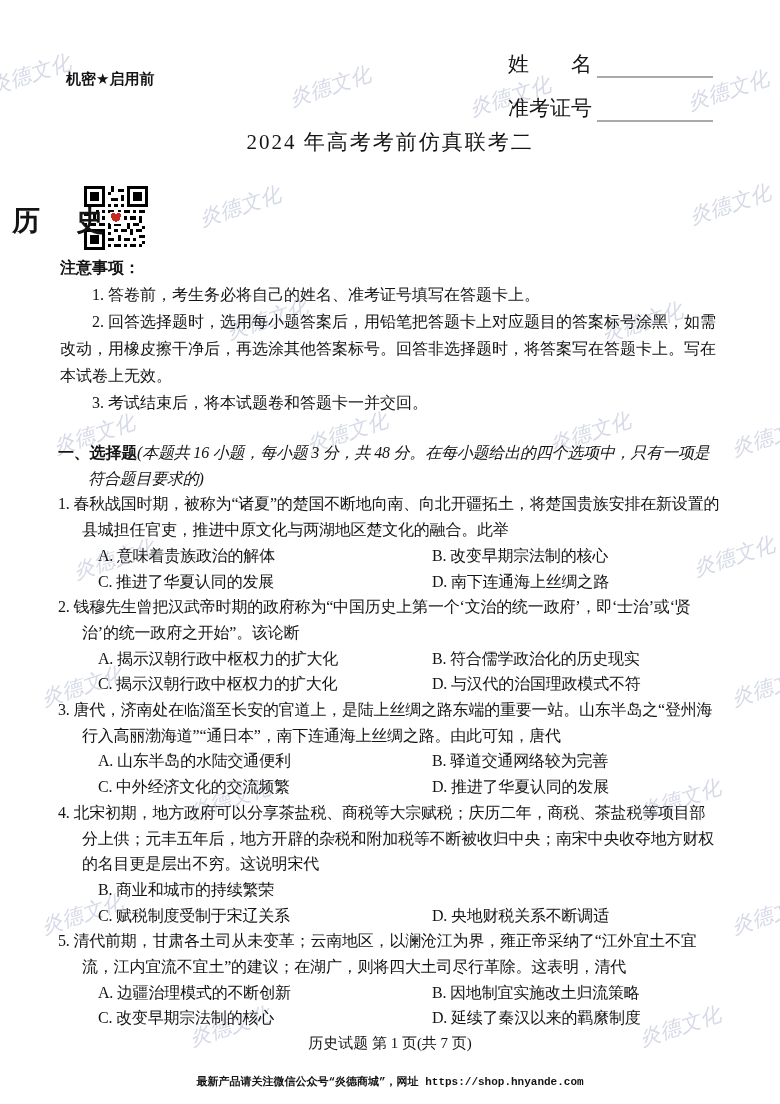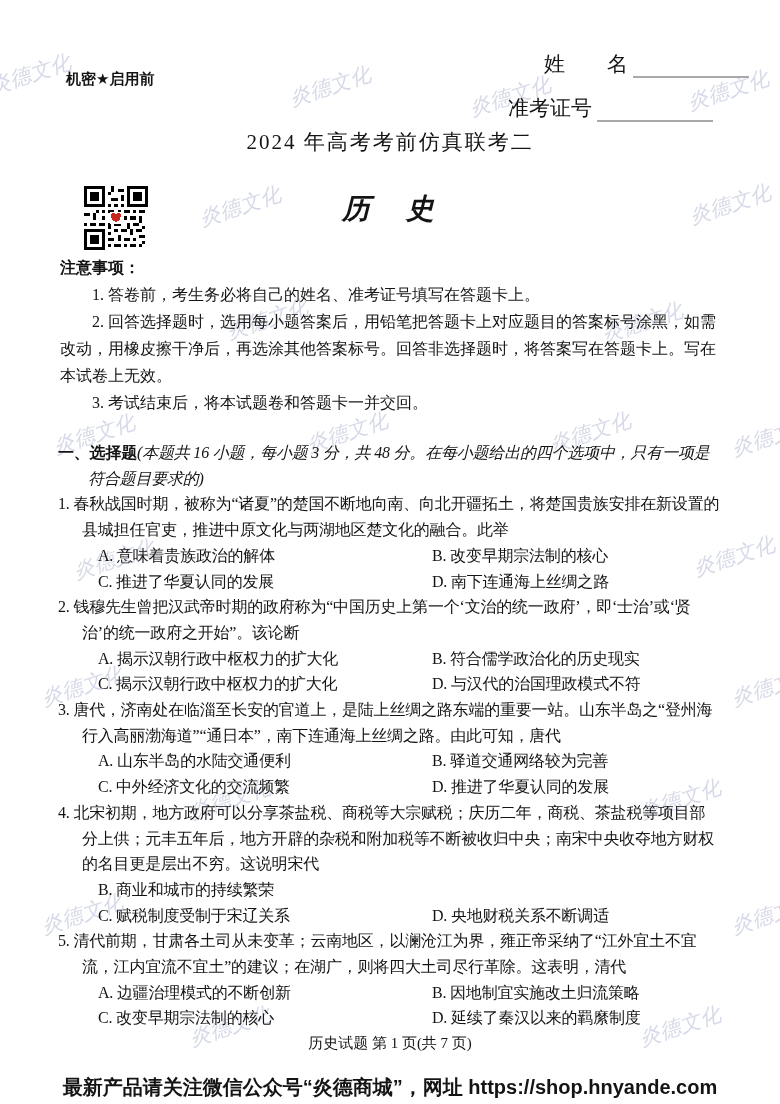--- a/index.html
+++ b/index.html
@@ -3,44 +3,44 @@
 <meta charset="utf-8">
 <style>
   html,body{margin:0;padding:0;background:#e8e8e8;}
   .page{position:relative;width:780px;height:1104px;background:#ffffff;margin:0 auto;
         font-family:"Liberation Serif","DejaVu Serif",serif;color:#141414;overflow:hidden;}
   .wm{position:absolute;font-family:"DejaVu Serif",serif;font-style:italic;font-size:21px;
       color:rgba(148,154,192,0.38);transform:rotate(-18deg);white-space:nowrap;pointer-events:none;}
   .confidential{position:absolute;left:66px;top:70px;font-family:"Liberation Sans","DejaVu Sans",sans-serif;
       font-weight:bold;font-size:15px;}
   .fill-row{position:absolute;left:508px;font-size:21px;}
-  .name-row{top:50px;margin-left:36px;}
+  .name-row{top:50px;}
   .examno-row{top:94px;}
   .fill-line{display:inline-block;width:116px;height:22px;border-bottom:2px solid #a9a9a9;
       margin-left:5px;vertical-align:bottom;}
   .title{position:absolute;left:0;right:0;top:128px;text-align:center;font-size:21px;
       font-weight:normal;margin:0;letter-spacing:2px;}
   .qr{position:absolute;left:84px;top:186px;width:64px;height:64px;}
-  .subject{position:absolute;left:0;right:0;top:190px;text-align:center;margin:0;
-      font-family:"Liberation Sans","DejaVu Sans",sans-serif;font-size:28px;font-weight:bold;letter-spacing:4px;font-style:italic;}
+  .subject{position:absolute;left:0;right:0;top:190px;margin:12px;
+      font-family:"Liberation Sans","DejaVu Sans",sans-serif;font-size:28px;font-weight:bold;letter-spacing:4px;}
   .notice{position:absolute;left:60px;top:254px;width:660px;font-size:16px;line-height:27px;}
   .notice-head{font-family:"Liberation Sans","DejaVu Sans",sans-serif;font-weight:bold;font-size:16px;}
   .notice p{margin:0;text-indent:2em;}
   .body{position:absolute;left:58px;top:440px;width:662px;font-size:16px;line-height:25.7px;
       letter-spacing:-0.2px;}
   .section-head{padding-left:30px;text-indent:-30px;}
   .section-head .b{font-family:"Liberation Sans","DejaVu Sans",sans-serif;font-weight:bold;}
   .section-head .kai{font-style:italic;}
   .q .stem{margin:0;padding-left:24px;text-indent:-24px;}
   .opts{padding-left:40px;}
   .orow{display:flex;}
   .orow .opt:first-child{width:334px;flex:none;}
   .page-info{position:absolute;left:0;right:0;top:1034px;text-align:center;font-size:15px;}
-  .promo{position:absolute;left:0;right:0;top:1074px;text-align:center;font-size:20px;font-weight:bold;
-      font-family:Liberation Sans, sans-serif;}
+  .promo{position:absolute;left:0;right:0;top:1074px;text-align:center;font-size:11px;font-weight:bold;
+      font-family:Liberation Mono, monospace;}
 </style>
 </head>
 <body>
 
 <div class="page">
 
   <span class="wm" style="left:-12px;top:60px">炎德文化</span>
   <span class="wm" style="left:288px;top:72px">炎德文化</span>
   <span class="wm" style="left:468px;top:82px">炎德文化</span>
   <span class="wm" style="left:686px;top:76px">炎德文化</span>

